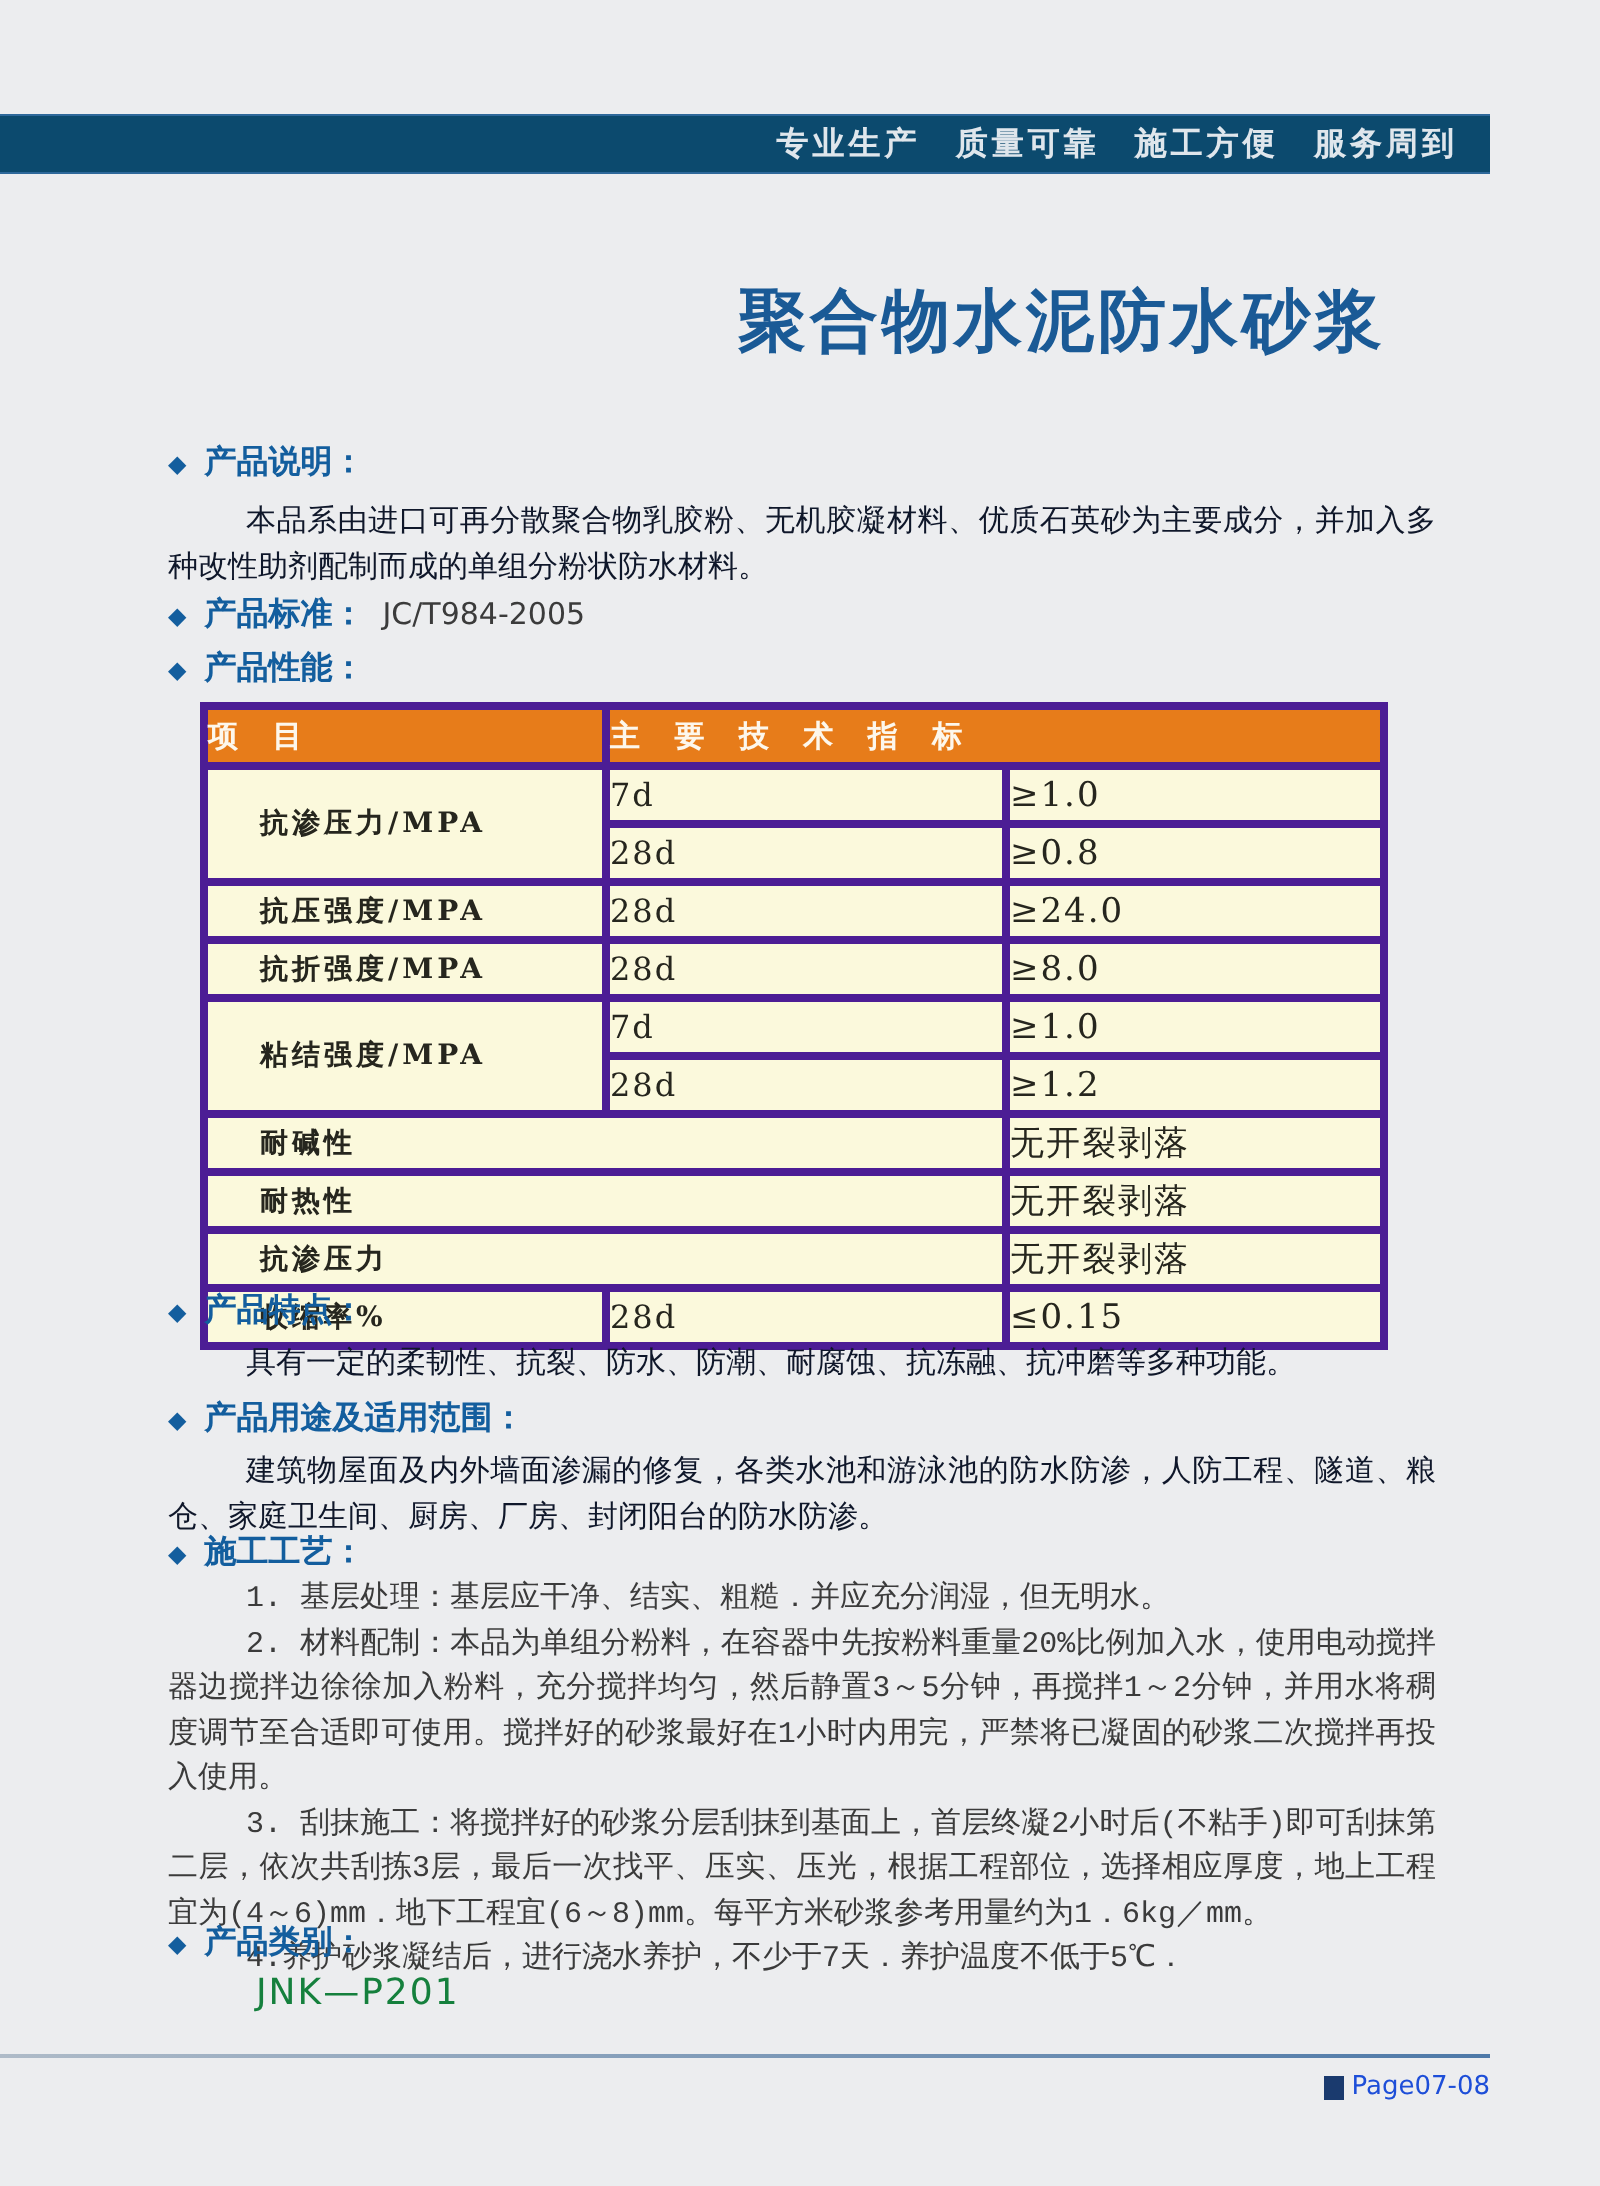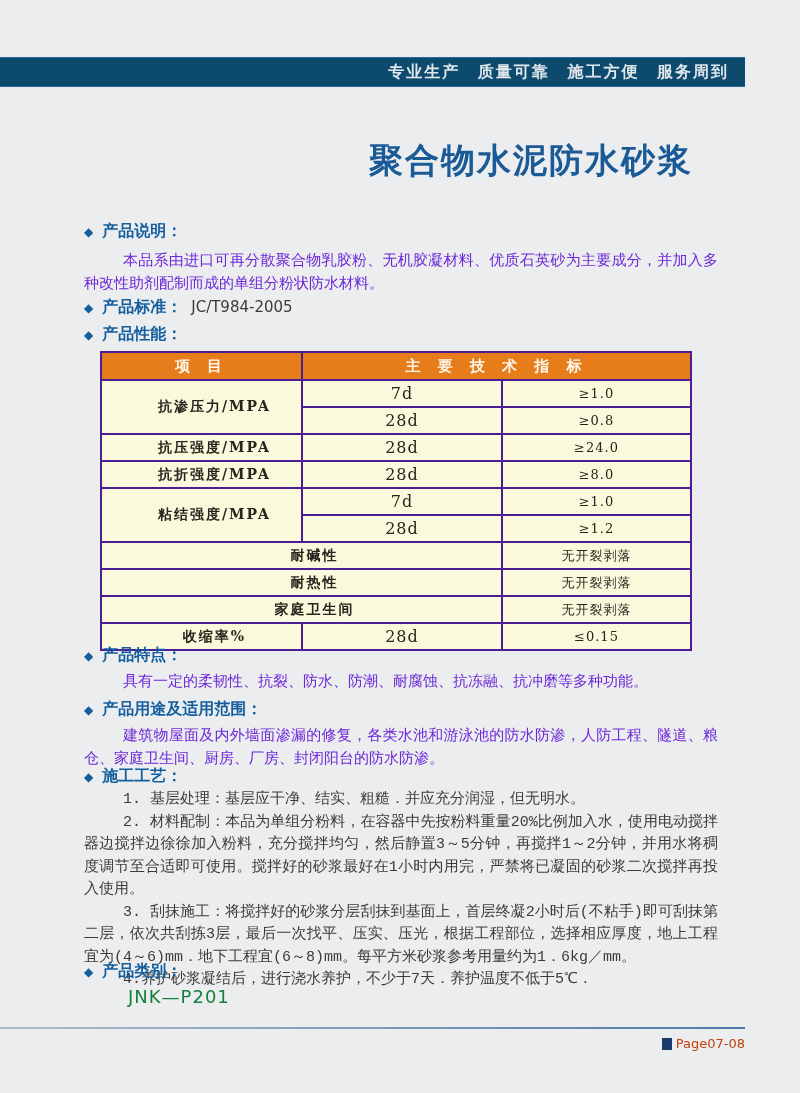--- a/index.html
+++ b/index.html
@@ -26,58 +26,58 @@
   .sec-head {
     position:absolute; left:84px;
     display:flex; align-items:center; gap:9px;
     color:#135E9E; font-weight:bold; font-size:16px; line-height:20px;
     white-space:nowrap;
   }
   .diamond { font-size:12px; line-height:1; transform:translateY(1px); }
   .sec-value { color:#3B3B3B; font-weight:normal; font-size:15px; }
   .body-p {
     position:absolute; left:84px; width:634px; margin:0;
-    font-size:15px; line-height:22.5px; color:#6d28d9;
+    font-size:15px; line-height:22.5px; color:#0f172a;
     text-align:justify;
   }
   .indent { text-indent:2.6em; }
   .proc-items { position:absolute; left:84px; width:634px; }
   .proc-items p {
     margin:0; font-size:15px; line-height:22.5px; color:#3B3B3B;
     text-align:justify; text-indent:2.6em;font-family:Liberation Mono, monospace;
   }
   .perf-table {
     position:absolute; top:351px; left:100px; width:590px;
     border-collapse:collapse; table-layout:fixed;
     font-family:"DejaVu Serif","Liberation Serif",serif;
   }
   .perf-table th, .perf-table td {
-    border:2px solid #4c1d95; text-align:center; vertical-align:middle;
+    border:4px solid #4c1d95; text-align:left; vertical-align:middle;
     padding:0; height:25px;
   }
   .perf-table th {
     background:#E77C1A; color:#FDF7EC; font-size:15px; font-weight:bold;
     letter-spacing:6px; height:26px;
     font-family:"DejaVu Sans","Liberation Sans",sans-serif;
   }
   .perf-table td { background:#FBF9DC; color:#26261E; }
   .perf-table td.lab { font-size:14px; font-weight:bold; letter-spacing:2px;padding-left:26px; }
   .perf-table td.age { font-size:16px; letter-spacing:1px; }
-  .perf-table td.val { font-size:13px; letter-spacing:1px; }
+  .perf-table td.val { font-size:17px; letter-spacing:1px; }
   .cat-value {
     position:absolute; left:128px; margin:0;
     font-size:18px; color:#15803d; letter-spacing:1px;
   }
   .footer-line {
     position:absolute; top:1027px; left:0; width:745px; height:2px;
     background:linear-gradient(to right,#AFBBC8,#4E79A8);
   }
   .page-label {
     position:absolute; top:1036px; left:0; width:745px;
-    text-align:right; color:#c2410c; font-size:13px;
+    text-align:right; color:#1d4ed8; font-size:13px;
     display:flex; align-items:center; justify-content:flex-end; gap:4px;
   }
   .page-square { display:inline-block; width:10px; height:12px; background:#1A3A6E; }
 </style>
 </head>
 <body>
 
 <div class="page">
 
   <div class="top-band">
@@ -146,21 +146,21 @@
       </tr>
       <tr>
         <td class="lab" colspan="2">耐碱性</td>
         <td class="val">无开裂剥落</td>
       </tr>
       <tr>
         <td class="lab" colspan="2">耐热性</td>
         <td class="val">无开裂剥落</td>
       </tr>
       <tr>
-        <td class="lab" colspan="2">家庭卫生间</td>
+        <td class="lab" colspan="2">抗渗压力</td>
         <td class="val">无开裂剥落</td>
       </tr>
       <tr>
         <td class="lab">收缩率%</td>
         <td class="age">28d</td>
         <td class="val">≤0.15</td>
       </tr>
     </tbody>
   </table>
 

